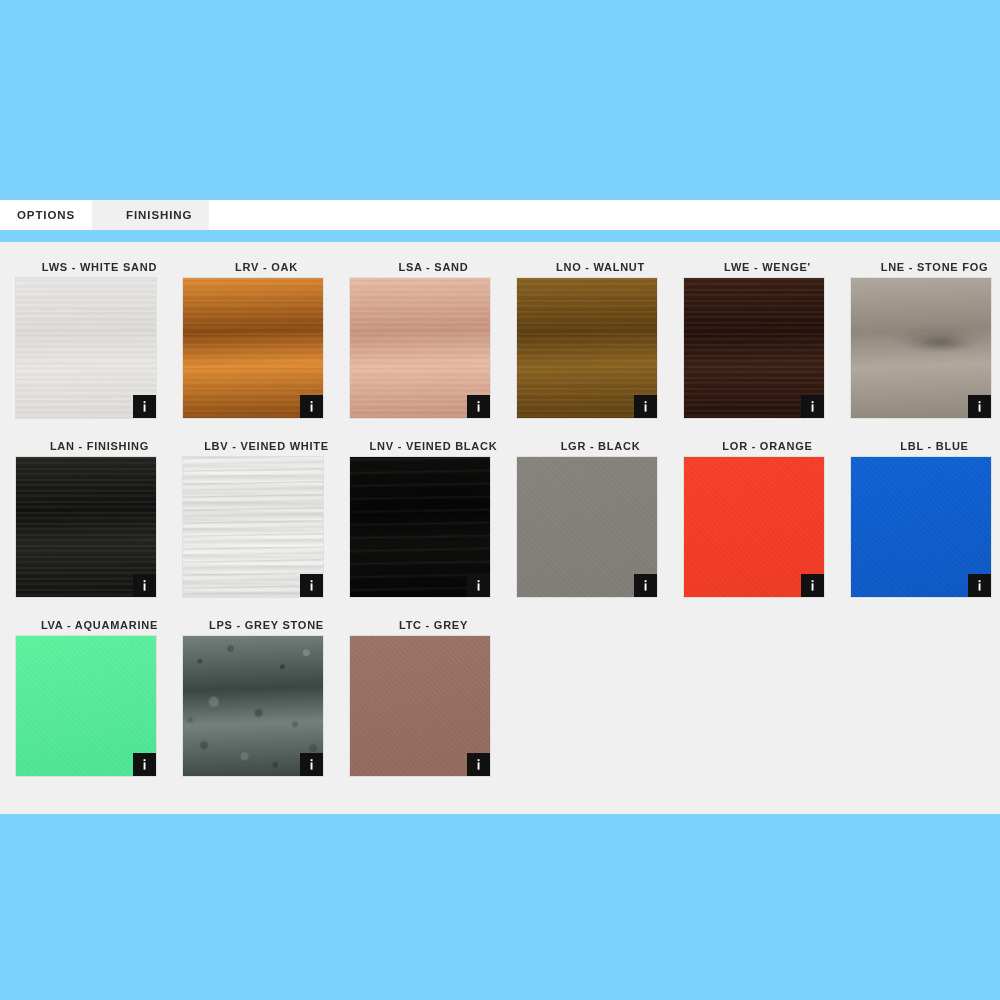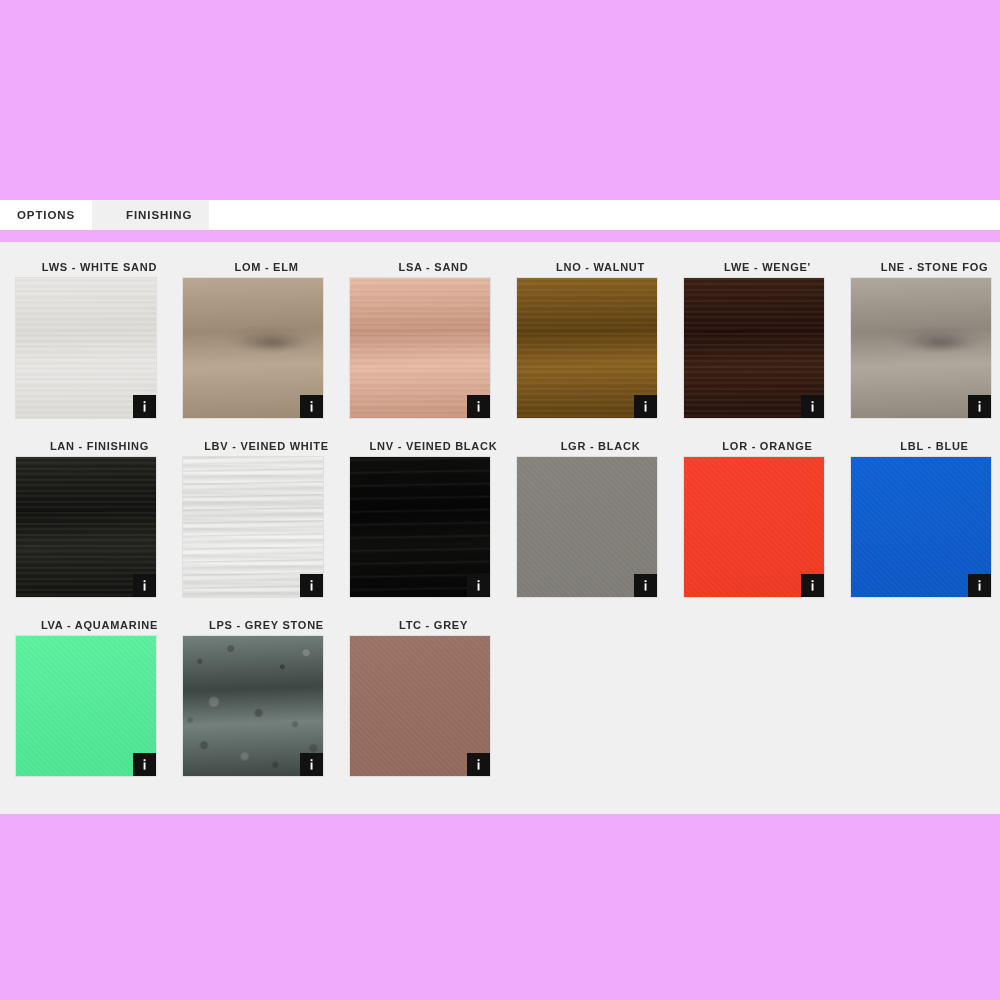--- a/index.html
+++ b/index.html
@@ -12,21 +12,21 @@
     font-family: "Liberation Sans", sans-serif;
     overflow: hidden;
   }
 
   #root {
     position: absolute;
     left: 0;
     top: 0;
     width: 1000px;
     height: 1000px;
-    background: #f0abfc;
+    background: #7dd3fc;
   }
 
   
   .tabbar {
     position: absolute;
     left: 0;
     top: 200px;
     width: 1000px;
     height: 30px;
     background: #ffffff;
@@ -196,23 +196,23 @@
             <div class="swatch-texture grain-h" style="background-color: transparent;"></div>
             <div class="info-badge">
               <svg width="13" height="13" viewBox="0 0 13 13" aria-hidden="true">
                 <rect x="5.6" y="1.2" width="1.9" height="1.9" fill="#ffffff"></rect>
                 <rect x="5.6" y="4.4" width="1.9" height="7.2" fill="#ffffff"></rect>
               </svg>
             </div>
           </div>
         </div>
         <div class="cell">
-          <div class="cell-label">LOM - ELM</div>
-          <div class="swatch" style="background-color: rgb(185, 167, 146); background-image: linear-gradient(178deg, rgb(185, 167, 146) 0%, rgb(156, 138, 117) 38%, rgb(185, 167, 146) 62%, rgb(156, 138, 117) 100%);">
-            <div class="swatch-texture grain-h grain-knots" style="background-color: transparent;"></div>
+          <div class="cell-label">LRV - OAK</div>
+          <div class="swatch" style="background-color: rgb(224, 140, 50); background-image: linear-gradient(178deg, rgb(224, 140, 50) 0%, rgb(138, 74, 18) 38%, rgb(224, 140, 50) 62%, rgb(138, 74, 18) 100%);">
+            <div class="swatch-texture grain-h" style="background-color: transparent;"></div>
             <div class="info-badge">
               <svg width="13" height="13" viewBox="0 0 13 13" aria-hidden="true">
                 <rect x="5.6" y="1.2" width="1.9" height="1.9" fill="#ffffff"></rect>
                 <rect x="5.6" y="4.4" width="1.9" height="7.2" fill="#ffffff"></rect>
               </svg>
             </div>
           </div>
         </div>
         <div class="cell">
           <div class="cell-label">LSA - SAND</div>

